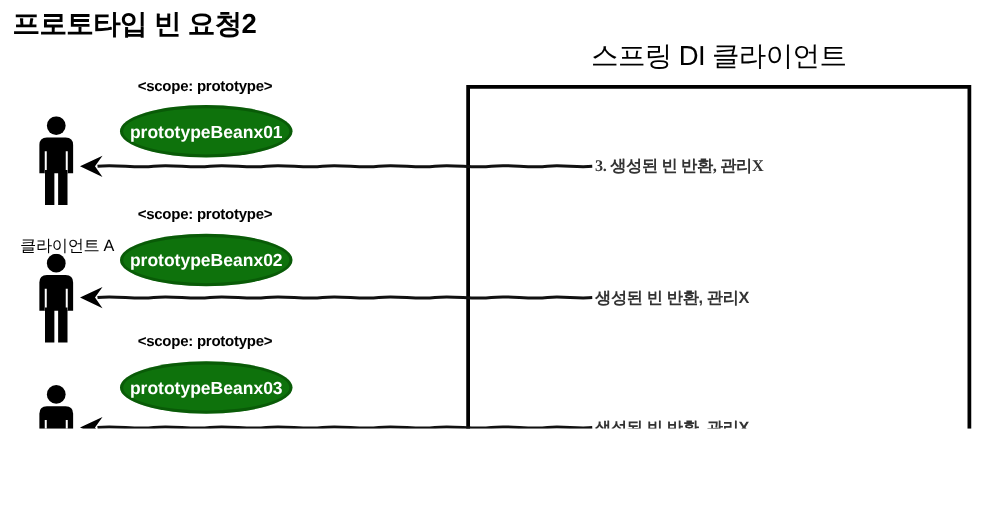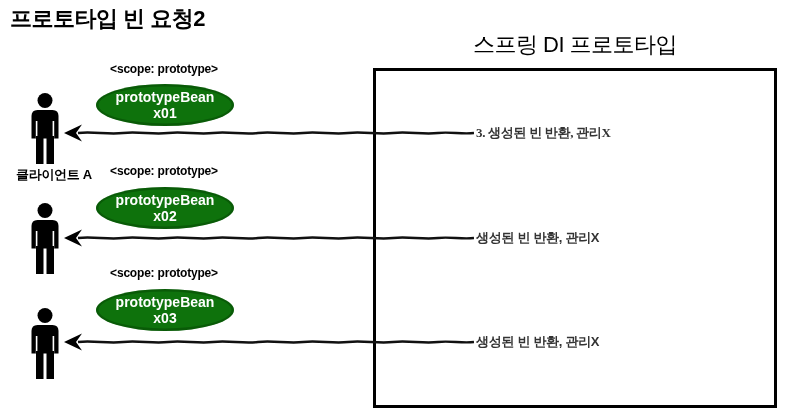--- a/index.html
+++ b/index.html
@@ -1,17 +1,17 @@
 <!DOCTYPE html>
 <html style="--bean-green: #0e720c; --bean-text: #ffffff; --outline: #000000; --arrow-label-color: #333333;"><head>
 <meta charset="utf-8">
 <style>
   html,body{margin:0;padding:0;background:#ffffff;}
   .canvas{
-    position:relative;width:787px;height:416px;background:#fff;overflow:hidden;
+    position:relative;width:787px;height:343px;background:#fff;overflow:hidden;
     font-family:"Liberation Sans",sans-serif;color:#000;
   }
   .page-title{
     position:absolute;left:10px;top:4px;font-size:22px;font-weight:bold;
     letter-spacing:-0.5px;white-space:nowrap;
   }
   .container-title{
     position:absolute;left:373px;top:30px;width:404px;text-align:center;
     font-size:22px;font-weight:400;letter-spacing:-0.5px;
   }
@@ -20,44 +20,45 @@
     border:3px solid var(--outline,#000);background:#fff;
   }
   .scope-label{
     position:absolute;transform:translateX(-50%);font-size:12px;font-weight:bold;
     white-space:nowrap;letter-spacing:-0.2px;
   }
   .bean-ellipse{
     position:absolute;width:138px;height:42px;border-radius:50%;
     background:var(--bean-green,#0e720c);
     box-shadow:inset 0 0 0 2.5px rgba(0,50,0,0.35);
-    display:flex;flex-direction:column;align-items:center;justify-content:center;
+    display:flex;flex-direction:row;align-items:center;justify-content:center;
     color:var(--bean-text,#fff);font-weight:bold;font-size:14px;line-height:16px;
   }
   .person{position:absolute;width:34px;height:72px;}
   .client-label{
-    position:absolute;font-size:13px;font-weight:bold;white-space:nowrap;
+    position:absolute;font-size:13px;font-weight:normal;white-space:nowrap;
     letter-spacing:-0.3px;
+    margin-top:22px;
   }
   .arrow{position:absolute;width:412px;height:20px;}
   .arrow svg{display:block;}
   .arrow-label{
     position:absolute;left:476px;height:18px;line-height:18px;font-size:13px;
     font-weight:bold;color:var(--arrow-label-color,#333);white-space:nowrap;
     letter-spacing:-0.3px;
   }
 </style>
 </head>
 <body>
 
 <div class="canvas">
 
   <div class="page-title">프로토타입 빈 요청2</div>
 
-  <div class="container-title">스프링 DI 프로토타입</div>
+  <div class="container-title">스프링 DI 클라이언트</div>
   <div class="di-container"></div>
 
   <div class="scope-label" style="left:164px;top:62px;">&lt;scope: prototype&gt;</div>
   <div class="bean-ellipse" style="left:96px;top:84px;">
     <span>prototypeBean</span>
     <span>x01</span>
   </div>
   <div class="arrow" style="left:62px;top:123px;">
     <svg width="412" height="20" viewBox="0 0 412 20">
       <polygon points="2,10 20,1.5 14,10 20,18.5" fill="#000"></polygon>

